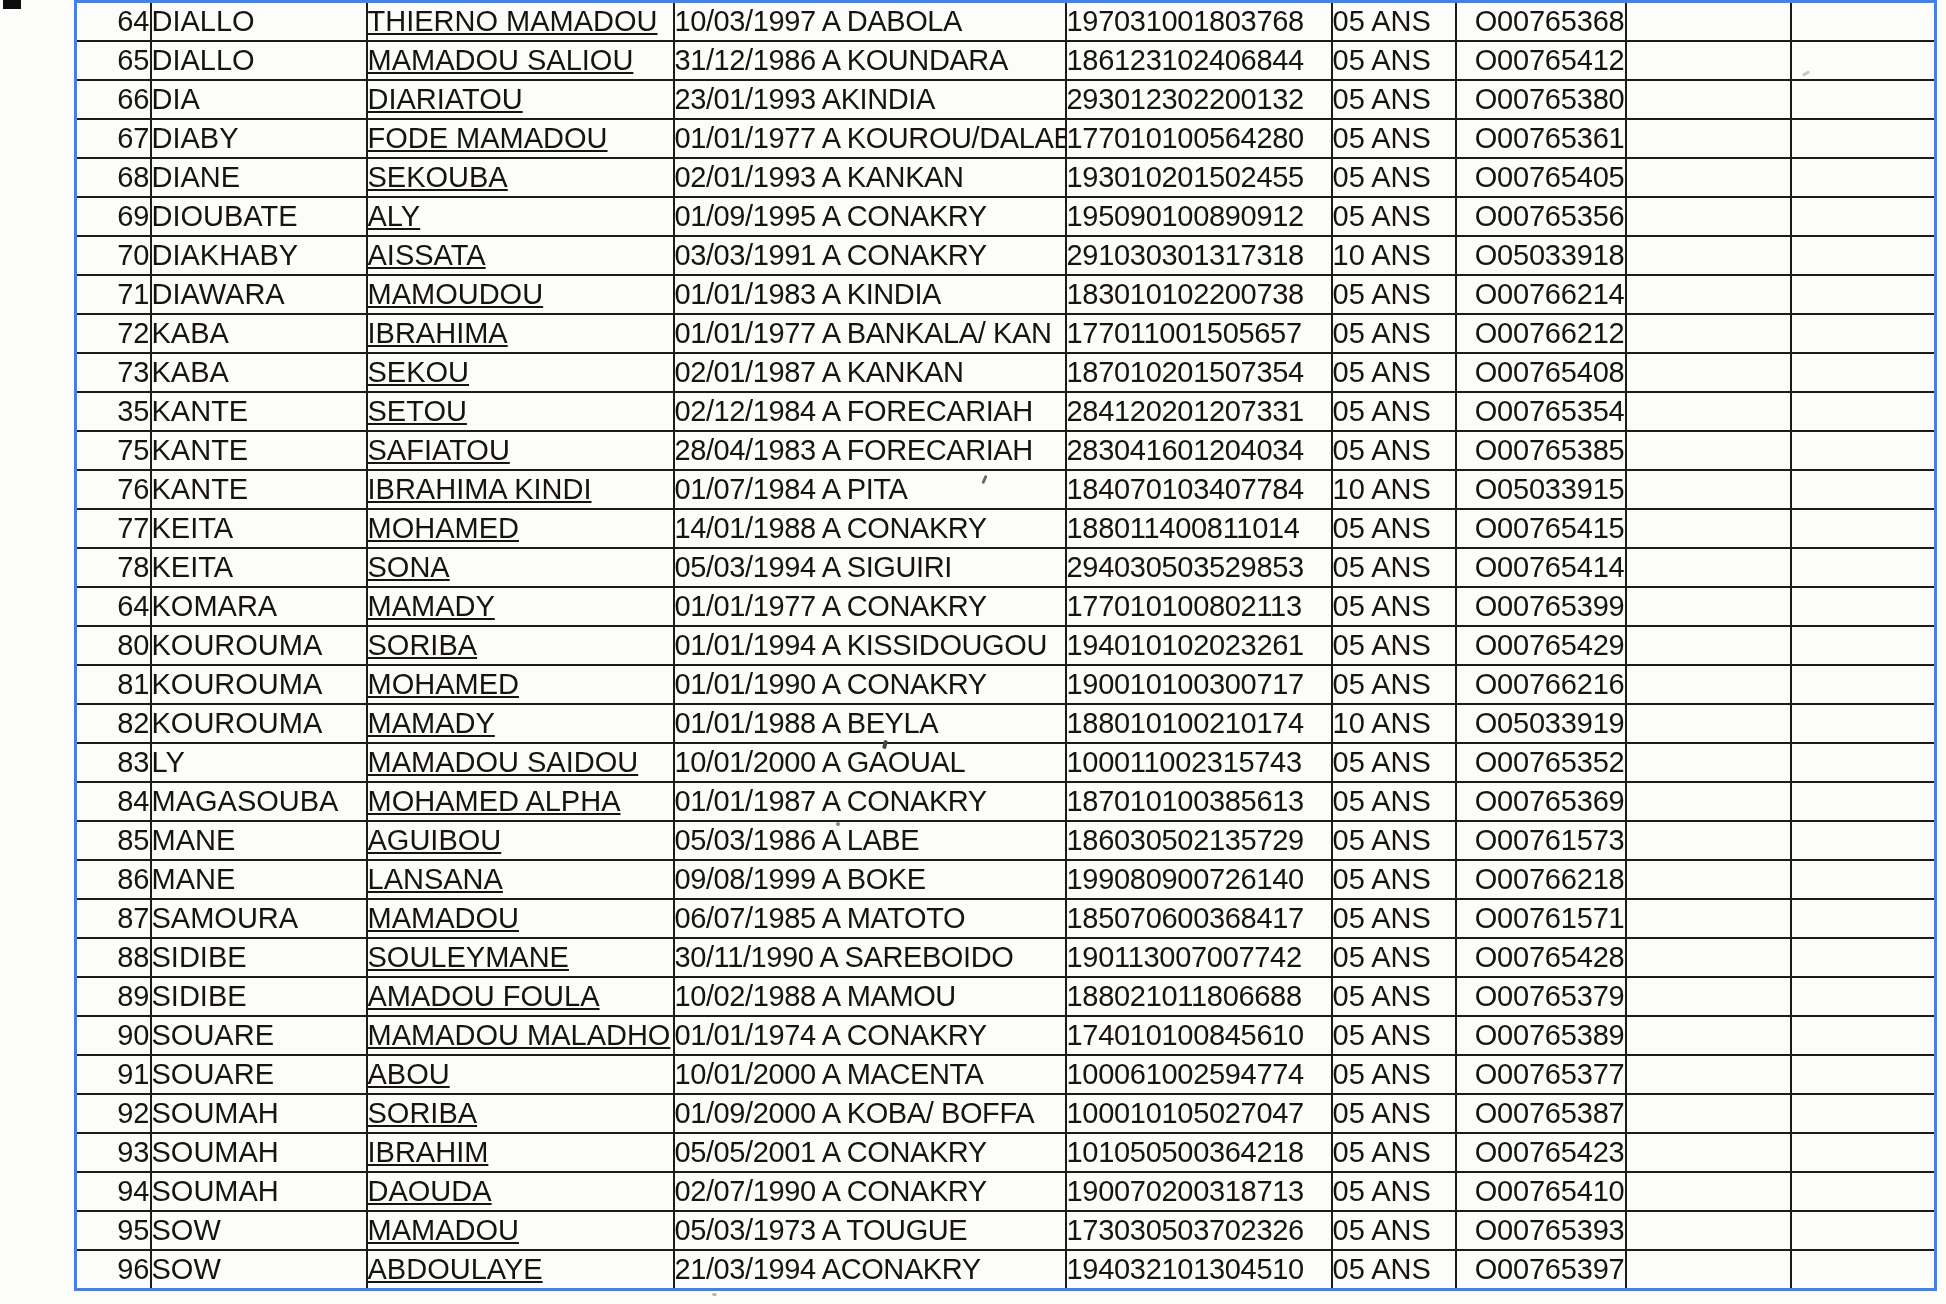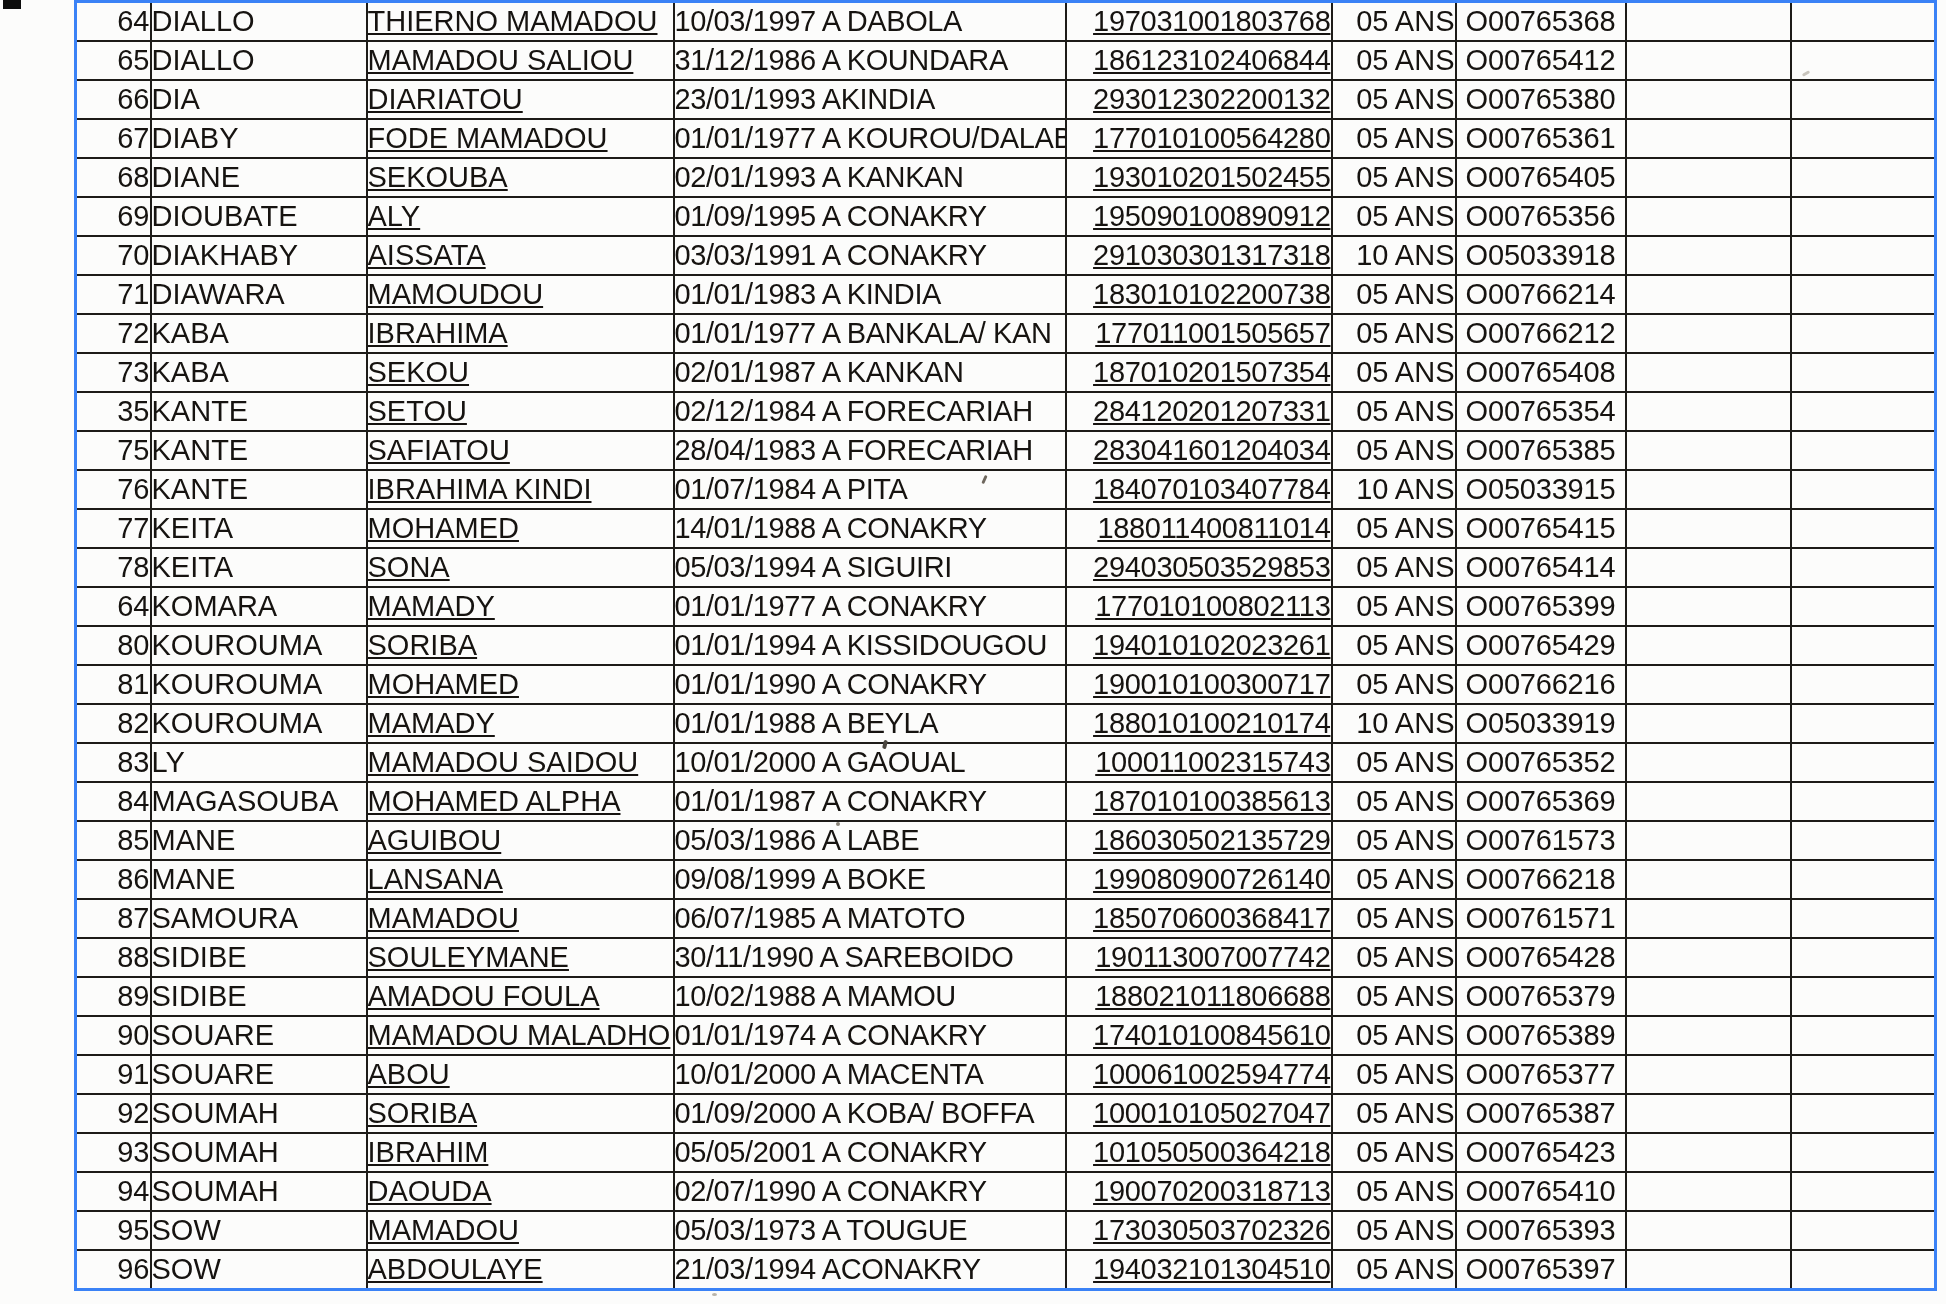--- a/index.html
+++ b/index.html
@@ -26,23 +26,23 @@
     overflow:hidden;
     white-space:nowrap;
     font-size:29px;
     line-height:37px;
     font-stretch:condensed;
   }
   td.c-num{text-align:right;padding-right:4px;}
   td.c-last{padding-left:6px;}
   td.c-first{padding-left:7px;text-decoration:underline;}
   td.c-birth{padding-left:3px;letter-spacing:-0.4px;}
-  td.c-id{text-align:right;padding-right:10px;letter-spacing:-0.3px;text-decoration:underline;}
-  td.c-dur{text-align:right;}
-  td.c-ref{text-align:center;letter-spacing:-0.2px;}
+  td.c-id{padding-right:10px;letter-spacing:-0.3px;}
+  td.c-dur{text-align:left;}
+  td.c-ref{text-align:right;letter-spacing:-0.2px;}
   
   .artifact{position:absolute;background:#111;}
   .a-corner{left:3px;top:0;width:18px;height:9px;background:#0d0d0d;}
   .a-tick1{left:883px;top:740px;width:4px;height:9px;background:#4a463f;transform:rotate(14deg);border-radius:2px;}
   .a-tick2{left:983px;top:475px;width:3px;height:9px;background:#6e675d;transform:rotate(24deg);border-radius:2px;}
   .a-dot1{left:836px;top:822px;width:4px;height:4px;background:#8b857a;border-radius:50%;}
   .a-smudge{left:1802px;top:72px;width:8px;height:3px;background:#c9c5bd;transform:rotate(-30deg);border-radius:2px;}
   .a-dot2{left:712px;top:1293px;width:5px;height:3px;background:#b9b4aa;border-radius:50%;}
 </style>
 </head>

